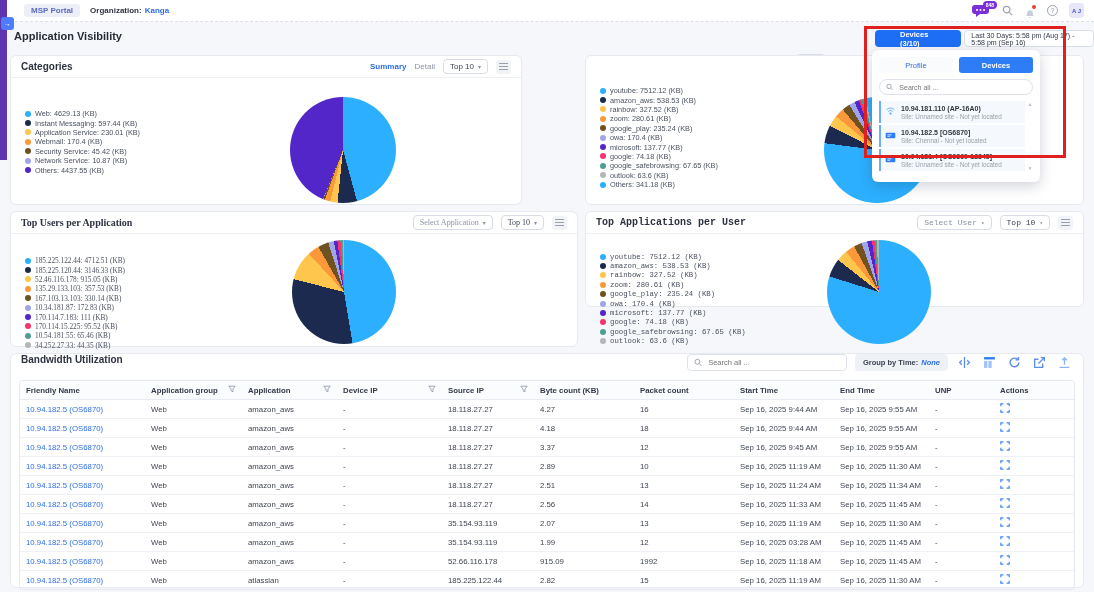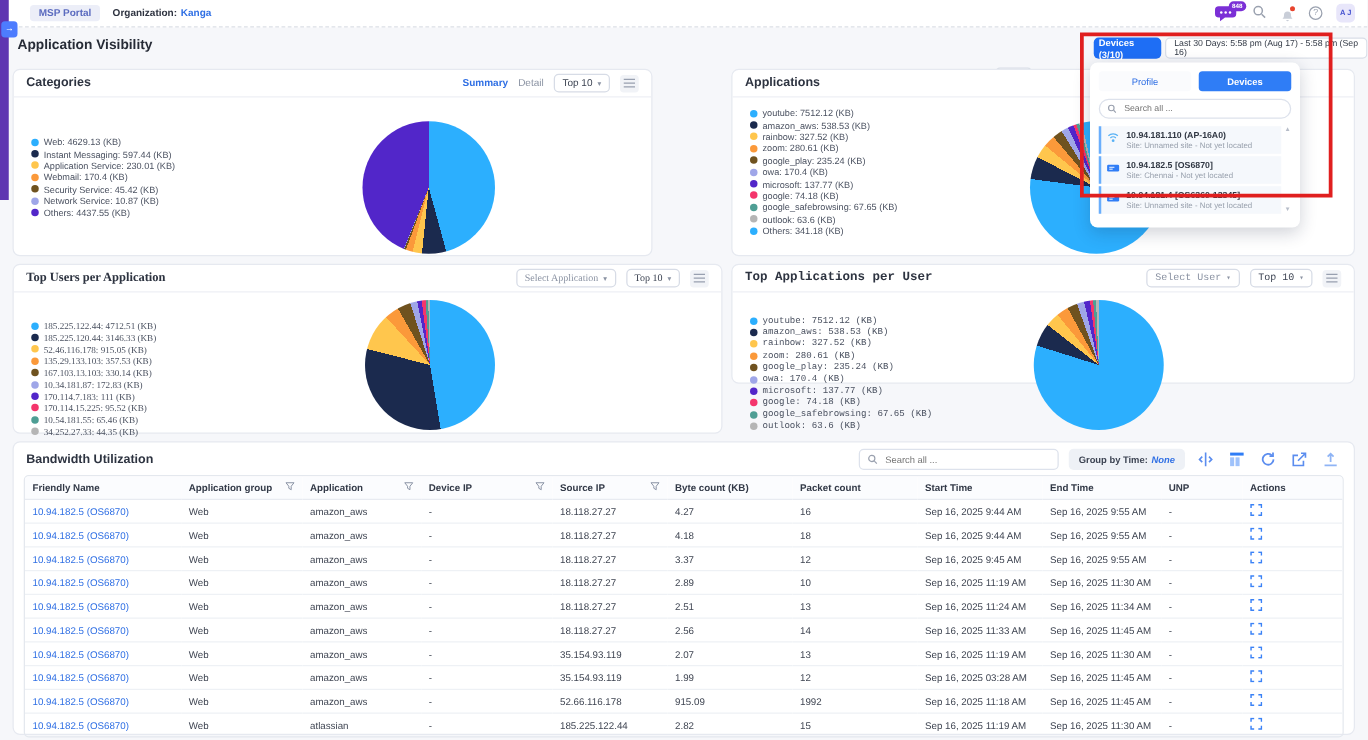--- a/index.html
+++ b/index.html
@@ -26,21 +26,21 @@
   .avatar{width:15px;height:15px;border-radius:4px;background:#e8e6fa;color:#4653d0;font-size:6px;
     font-weight:bold;display:flex;align-items:center;justify-content:center;}
   
   .page-title{position:absolute;top:30px;left:14px;font-size:11px;font-weight:bold;color:#262b36;}
   .metric-row{position:absolute;top:33px;left:698px;display:flex;align-items:center;gap:8px;font-size:7.5px;}
   .m-gray{color:#8b93a3;} .m-blue{color:#2f6fe4;font-weight:bold;margin-top:48px;}
   .kb-pill{border:1px solid #d7dce6;border-radius:4px;background:#fff;padding:2px 5px;display:flex;
     gap:4px;align-items:center;color:#3c4352;}
   .hdr-buttons{position:absolute;top:30px;left:875px;display:flex;gap:3px;z-index:40;}
   .btn-devices{background:#1e6ef5;color:#fff;font-size:7.5px;font-weight:bold;border-radius:4px;
-    height:17px;display:flex;align-items:center;padding:0 4px;cursor:pointer;}
+    height:17px;display:flex;align-items:center;padding:0 25px;cursor:pointer;}
   .btn-range{background:#fff;border:1px solid #d9dee8;color:#333a46;font-size:7px;border-radius:4px;
     height:17px;display:flex;align-items:center;padding:0 6px;cursor:pointer;}
   
   .dropdown{position:absolute;left:872px;top:50px;width:168px;background:#fff;border-radius:6px;
     box-shadow:0 4px 14px rgba(20,30,60,.2);z-index:50;padding:7px 7px 9px 7px;}
   .dd-tabs{display:flex;gap:6px;}
   .dd-tab{flex:1;height:16px;border-radius:3px;font-size:7.5px;display:flex;align-items:center;
     justify-content:center;cursor:pointer;}
   .dd-tab.inactive{color:#2f6fe4;background:#fafbfd;}
   .dd-tab.active{background:#2f7df6;color:#fff;font-weight:bold;}
@@ -72,21 +72,21 @@
   .menu-btn{width:15px;height:14px;background:#f1f3f7;border-radius:3px;display:flex;flex-direction:column;
     justify-content:center;gap:2px;padding:0 3px;cursor:pointer;}
   .menu-btn i{display:block;height:1px;background:#98a0b0;}
   .legend{position:absolute;left:14px;}
   .lg-row{display:flex;align-items:center;gap:4px;height:9.4px;cursor:pointer;}
   .lg-dot{width:6px;height:6px;border-radius:50%;flex:0 0 auto;}
   .lg-txt{font-size:7.3px;color:#4a5160;white-space:nowrap;}
   .pie{position:absolute;border-radius:50%;}
   
   .p-bw{top:353px;left:10px;width:1074px;height:235px;}
-  .bw-h{height:26px;display:flex;align-items:center;padding:0 10px;gap:8px;}
+  .bw-h{height:26px;display:flex;align-items:flex-start;padding:0 10px;gap:8px;}
   .bw-search{height:17px;width:160px;border:1px solid #dde2ec;border-radius:4px;display:flex;
     align-items:center;padding:0 6px;gap:4px;margin-left:auto;}
   .bw-search input{border:0;outline:0;width:100%;font-size:7.5px;color:#565e6e;background:transparent;}
   .group-chip{background:#eef1f6;border-radius:4px;height:17px;display:flex;align-items:center;
     padding:0 8px;font-size:7.5px;color:#3c4352;font-weight:bold;gap:3px;cursor:pointer;}
   .group-chip b{color:#2f6fe4;font-style:italic;}
   .tool-ic{width:17px;height:16px;display:flex;align-items:center;justify-content:center;cursor:pointer;}
   .bw-table-wrap{margin:0 8px;border:1px solid #e4e8ee;border-radius:4px;overflow:hidden;}
   table{width:100%;border-collapse:collapse;table-layout:fixed;}
   th{font-size:7.8px;text-align:left;font-weight:bold;color:#323947;padding:4px 6px;background:#fbfcfe;
@@ -254,23 +254,20 @@
       </div>
       <div class="lg-row">
         <span class="lg-dot" style="background: rgb(82, 38, 201);"></span>
         <span class="lg-txt">Others: 4437.55 (KB)</span>
       </div>
     </div>
   <div class="pie" style="left: 279px; top: 41px; width: 106px; height: 106px; background: conic-gradient(rgb(44, 175, 254) 0deg, rgb(44, 175, 254) 164.66deg, rgb(27, 42, 78) 164.66deg, rgb(27, 42, 78) 185.91deg, rgb(255, 198, 77) 185.91deg, rgb(255, 198, 77) 194.09deg, rgb(251, 153, 58) 194.09deg, rgb(251, 153, 58) 200.15deg, rgb(111, 82, 31) 200.15deg, rgb(111, 82, 31) 201.77deg, rgb(159, 166, 232) 201.77deg, rgb(159, 166, 232) 202.16deg, rgb(82, 38, 201) 202.16deg, rgb(82, 38, 201) 360deg);"></div>
 </div>
 
 <div class="panel p-app">
-  <div class="panel-h">
-    <span class="panel-title">Applications</span>
-  </div>
   <div class="legend" style="top:30px">
       <div class="lg-row">
         <span class="lg-dot" style="background: rgb(44, 175, 254);"></span>
         <span class="lg-txt">youtube: 7512.12 (KB)</span>
       </div>
       <div class="lg-row">
         <span class="lg-dot" style="background: rgb(27, 42, 78);"></span>
         <span class="lg-txt">amazon_aws: 538.53 (KB)</span>
       </div>
       <div class="lg-row">

